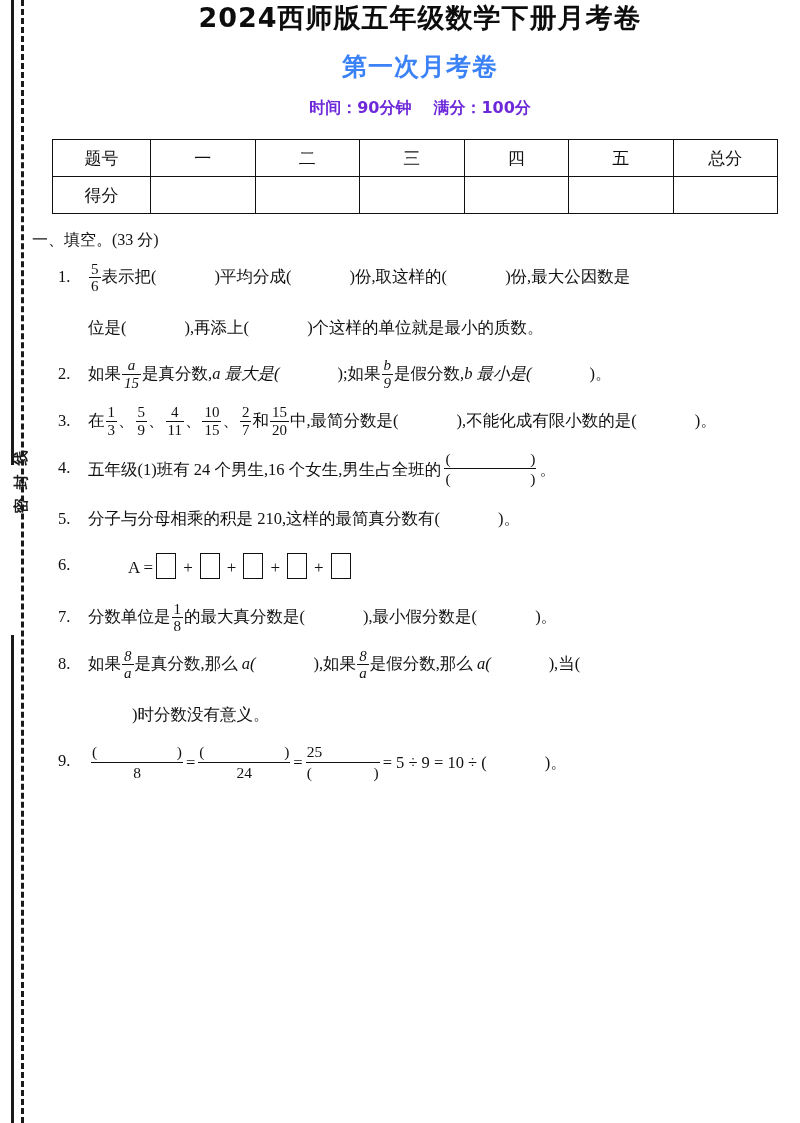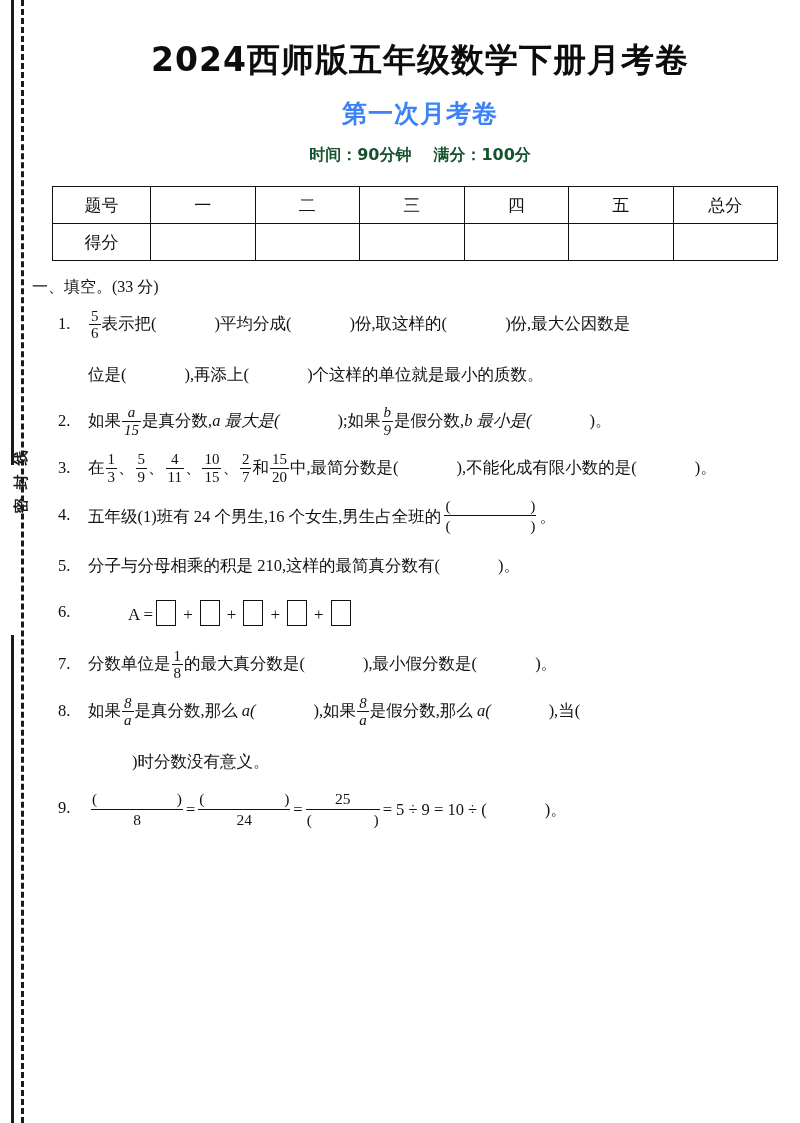--- a/index.html
+++ b/index.html
@@ -54,24 +54,23 @@
   
   #page {
     position: absolute;
     left: 40px; top: 0;
     width: 760px; height: 1123px;
   }
 
   
   #main-title {
     margin: 0;
-    padding-top: 38px;
     text-align: center;
     font-family: "DejaVu Sans", sans-serif;
-    font-size: 33px;
+    font-size: 27px;
     font-weight: bold;
     letter-spacing: 1px;
     color: #0d0d0d;
   }
   #sub-title {
     margin: 0;
     padding-top: 14px;
     text-align: center;
     font-family: "DejaVu Sans", sans-serif;
     font-size: 25px;
@@ -79,21 +78,21 @@
     letter-spacing: 1px;
     color: #3b82f6;
   }
   #exam-meta {
     margin: 0;
     padding-top: 15px;
     text-align: center;
     font-family: "DejaVu Sans", sans-serif;
     font-size: 16px;
     font-weight: bold;
-    color: #14532d;
+    color: #6d28d9;
   }
   #exam-meta .gap { display: inline-block; width: 22px; }
 
   
   #score-table {
     margin: 20px 0 0 12px;
     width: 726px;
     border-collapse: collapse;
     table-layout: fixed;
   }
@@ -366,21 +365,21 @@
               <span>)</span>
             </span>
             <span class="den plain">8</span>
           </span><span>=</span><span class="frac-wide">
             <span class="num">
               <span>(</span>
               <span>)</span>
             </span>
             <span class="den plain">24</span>
           </span><span>=</span><span class="frac-wide narrow">
-            <span class="num" style="display:block;text-align:center">25</span>
+            <span class="num" style="display:block;">25</span>
             <span class="den">
               <span>(</span>
               <span>)</span>
             </span>
           </span><span>= 5 ÷ 9 = 10 ÷ (</span><span class="blank"></span><span>)。</span>
       </span>
     </div>
 
 
   </div>

